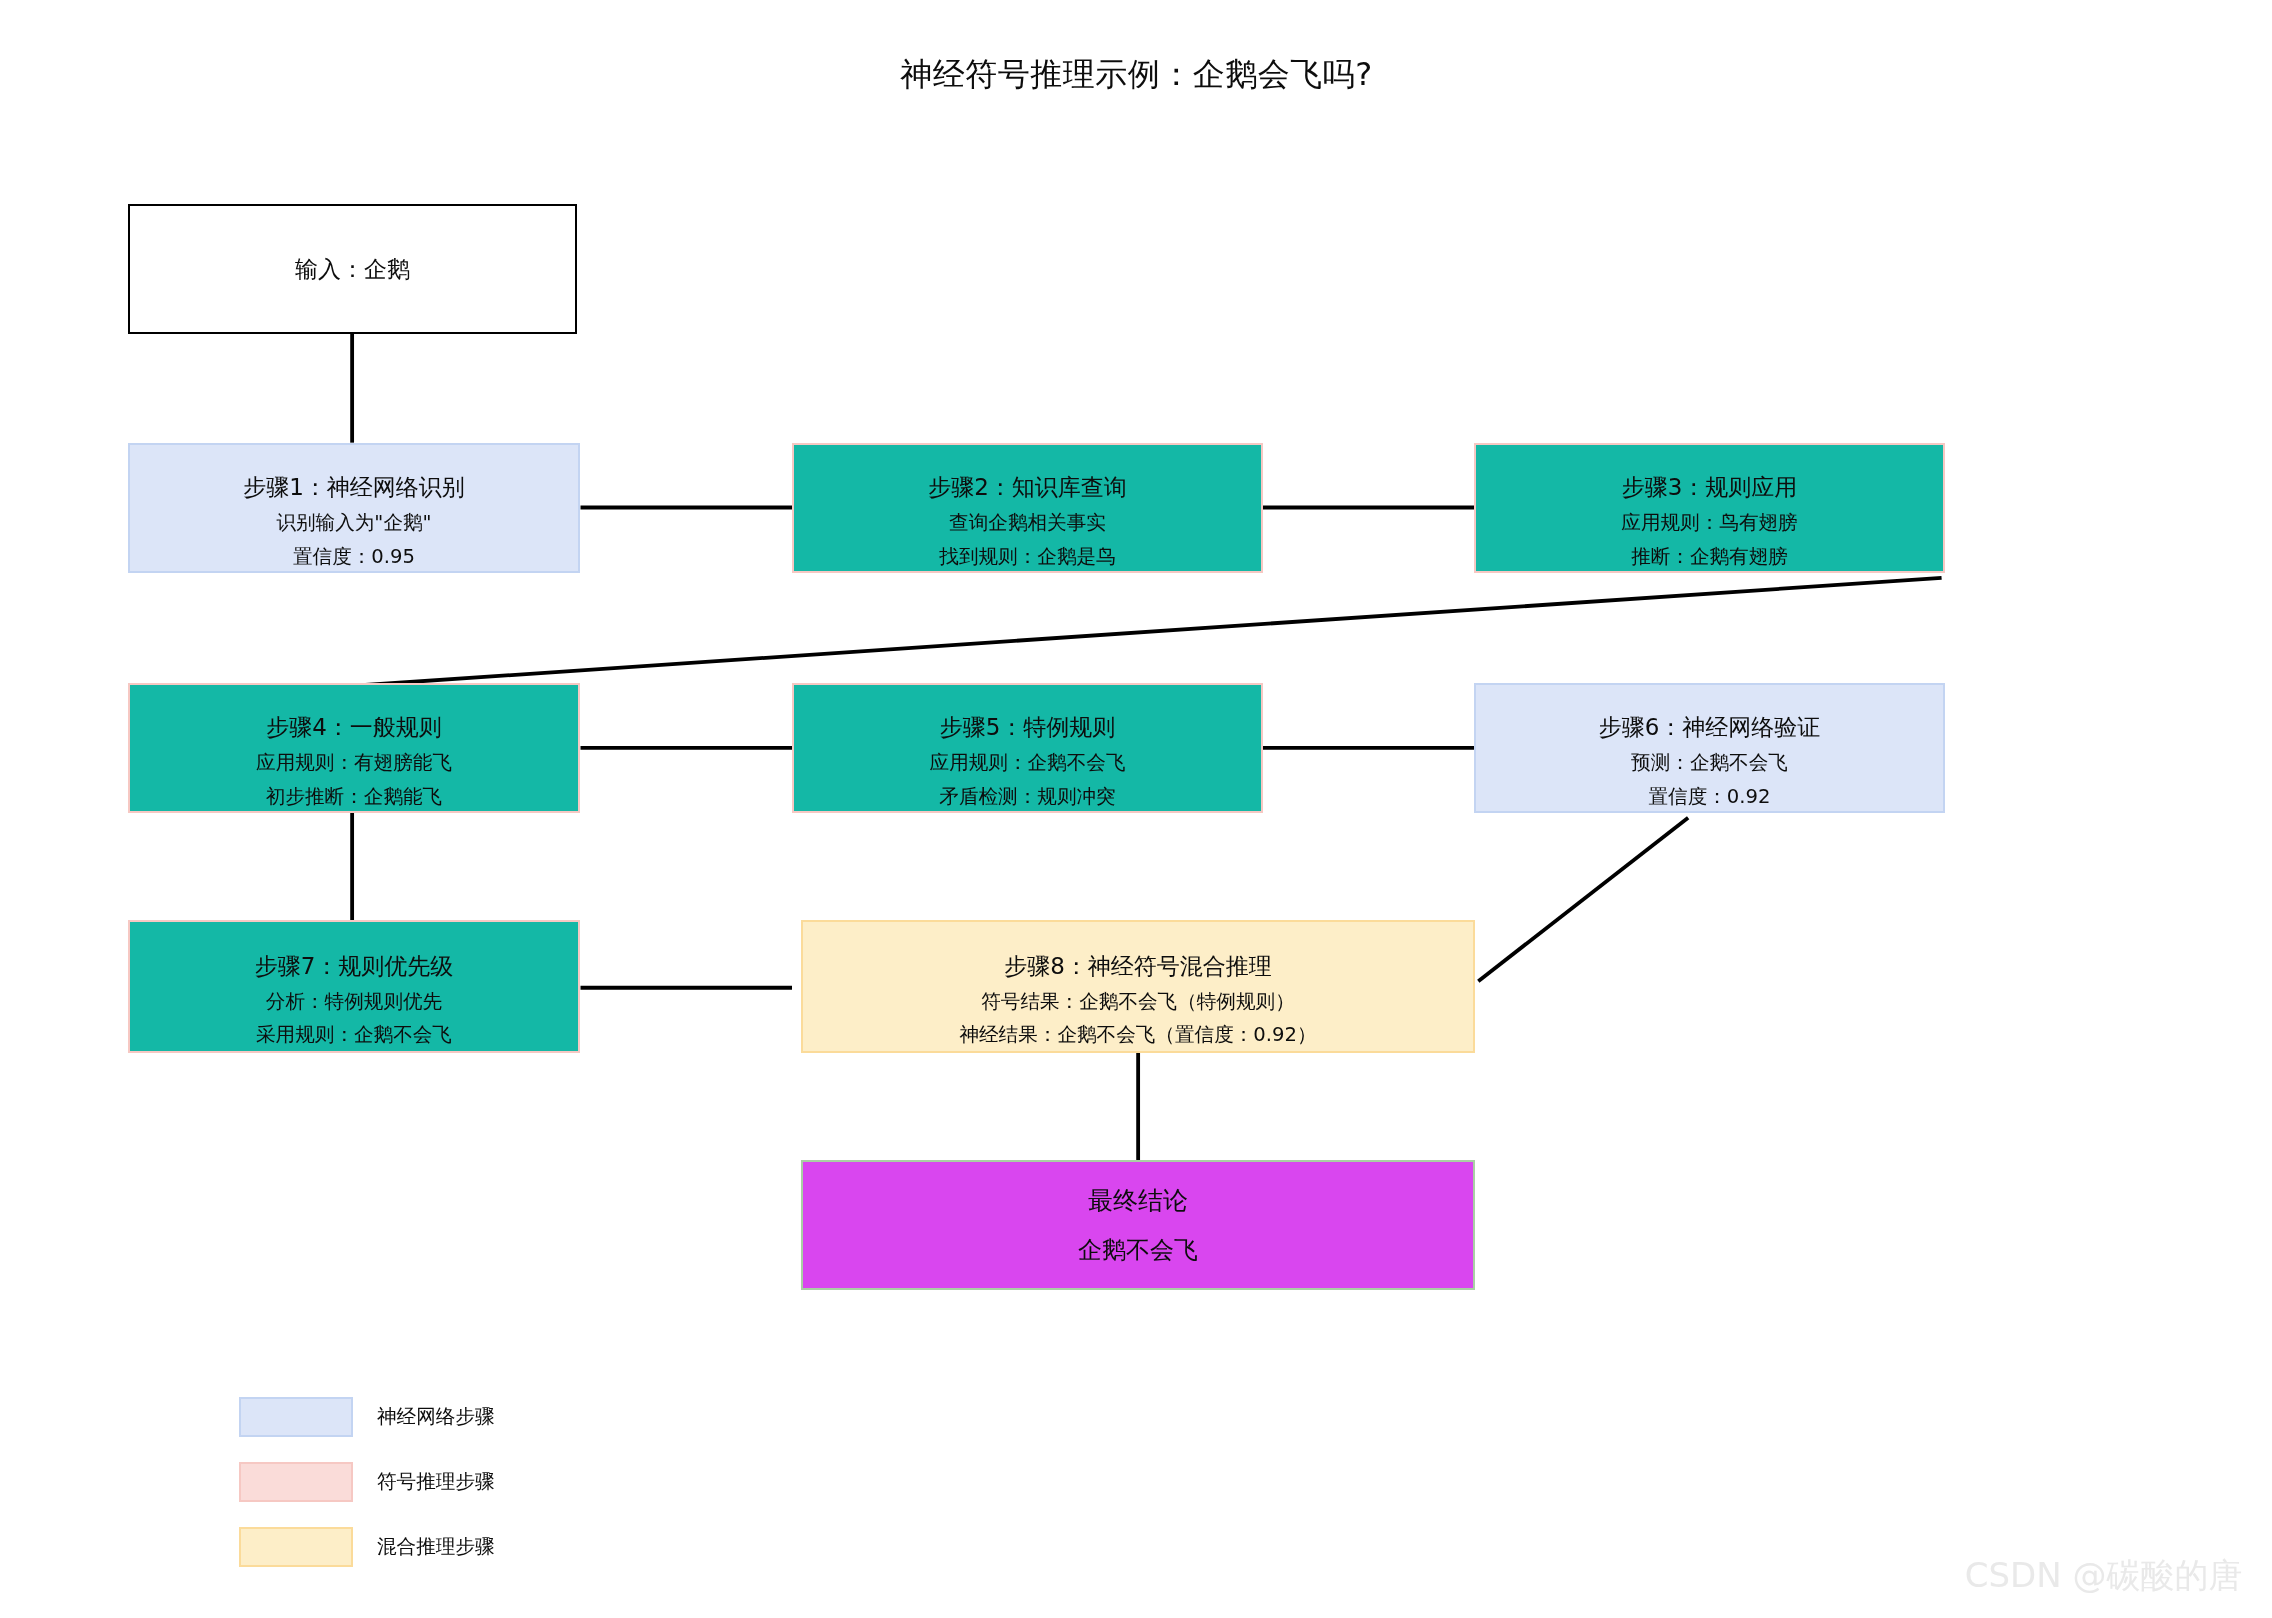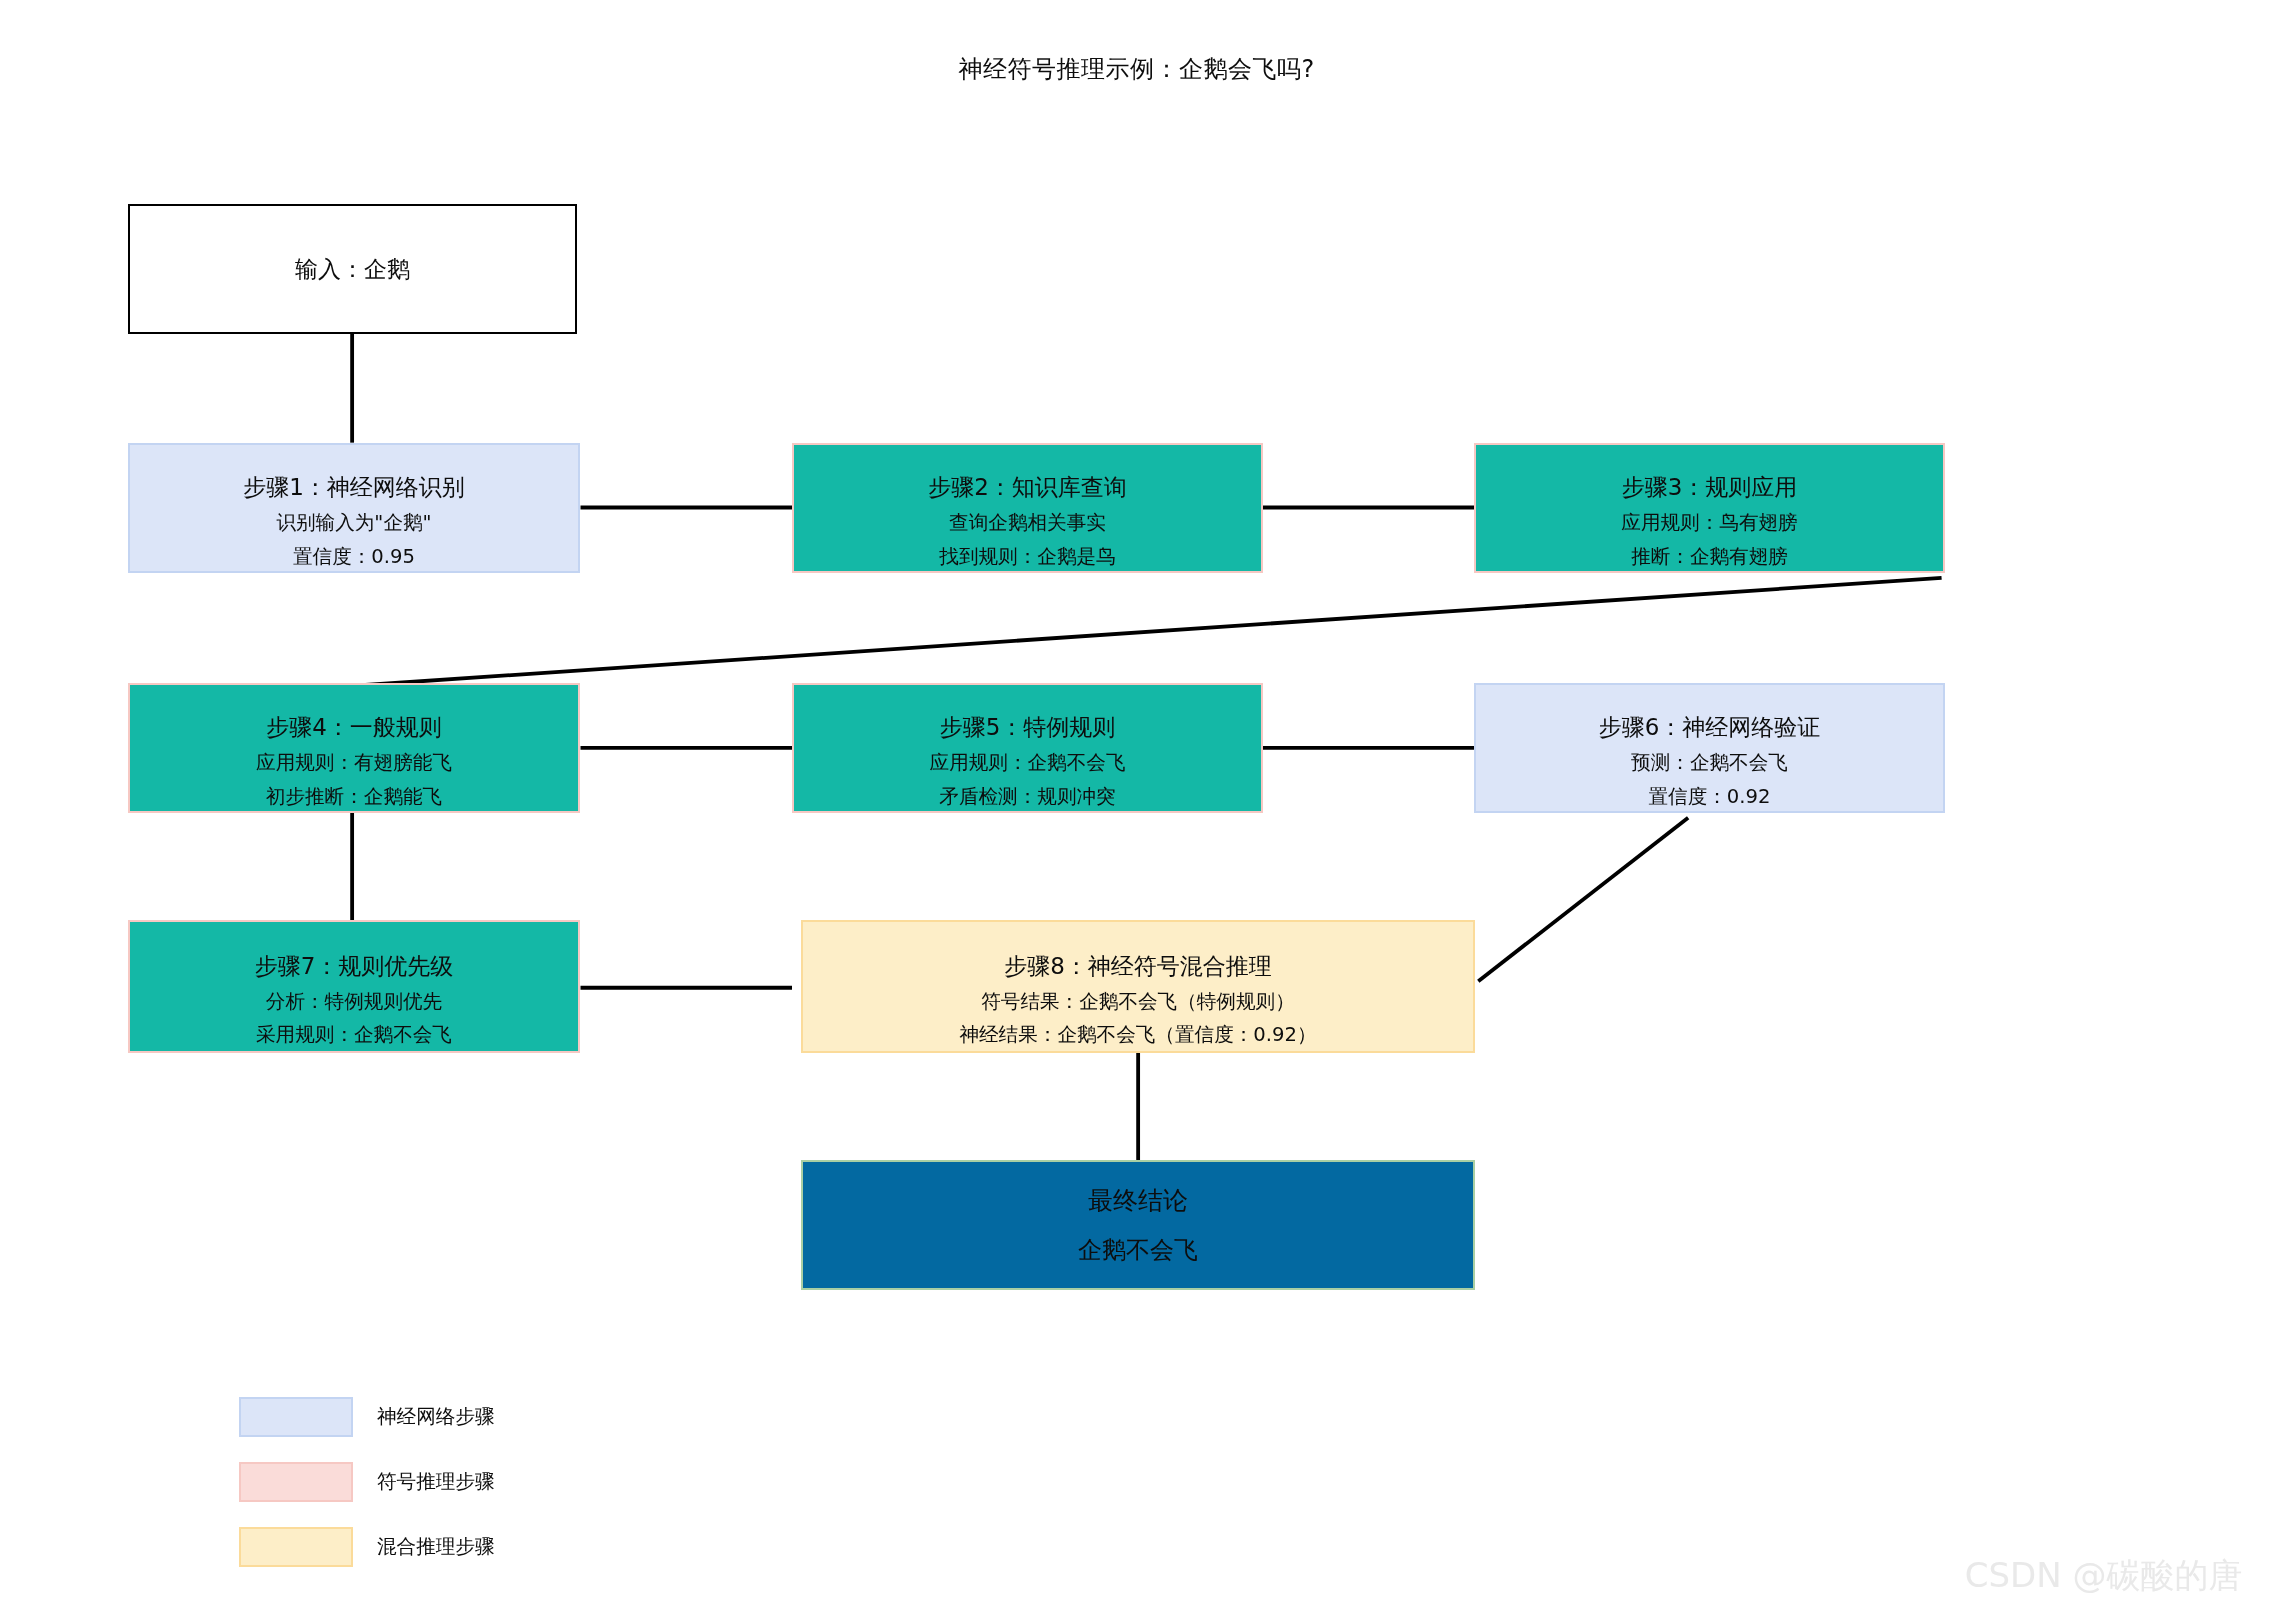--- a/index.html
+++ b/index.html
@@ -24,21 +24,21 @@
     width: 2273px;
     height: 1619px;
     pointer-events: none;
   }
   .title {
     position: absolute;
     left: 0;
     top: 53px;
     width: 2273px;
     text-align: center;
-    font-size: 24px;
+    font-size: 32px;
     color: #0d0d0d;
     letter-spacing: 0.5px;
     white-space: nowrap;
   }
   .node {
     position: absolute;
     box-sizing: border-box;
     display: flex;
     flex-direction: column;
     align-items: center;
@@ -79,21 +79,21 @@
   .n-symbolic {
     background: #14b8a6;
     border: 2.7px solid #f6c8c3;
     padding-left: 24px;
   }
   .n-hybrid {
     background: #fdeec8;
     border: 2.7px solid #fbdb9a;
   }
   .n-final {
-    background: #0369a1;
+    background: #d946ef;
     border: 2.7px solid #a9cfa4;
   }
   .n-final .ttl { font-size: 25px; }
   .n-final .sub { font-size: 24px; margin-top: 25px; }
   .n-input .ttl { font-size: 23px; }
 
   .legend {
     position: absolute;
     left: 239px;
     top: 1395px;

